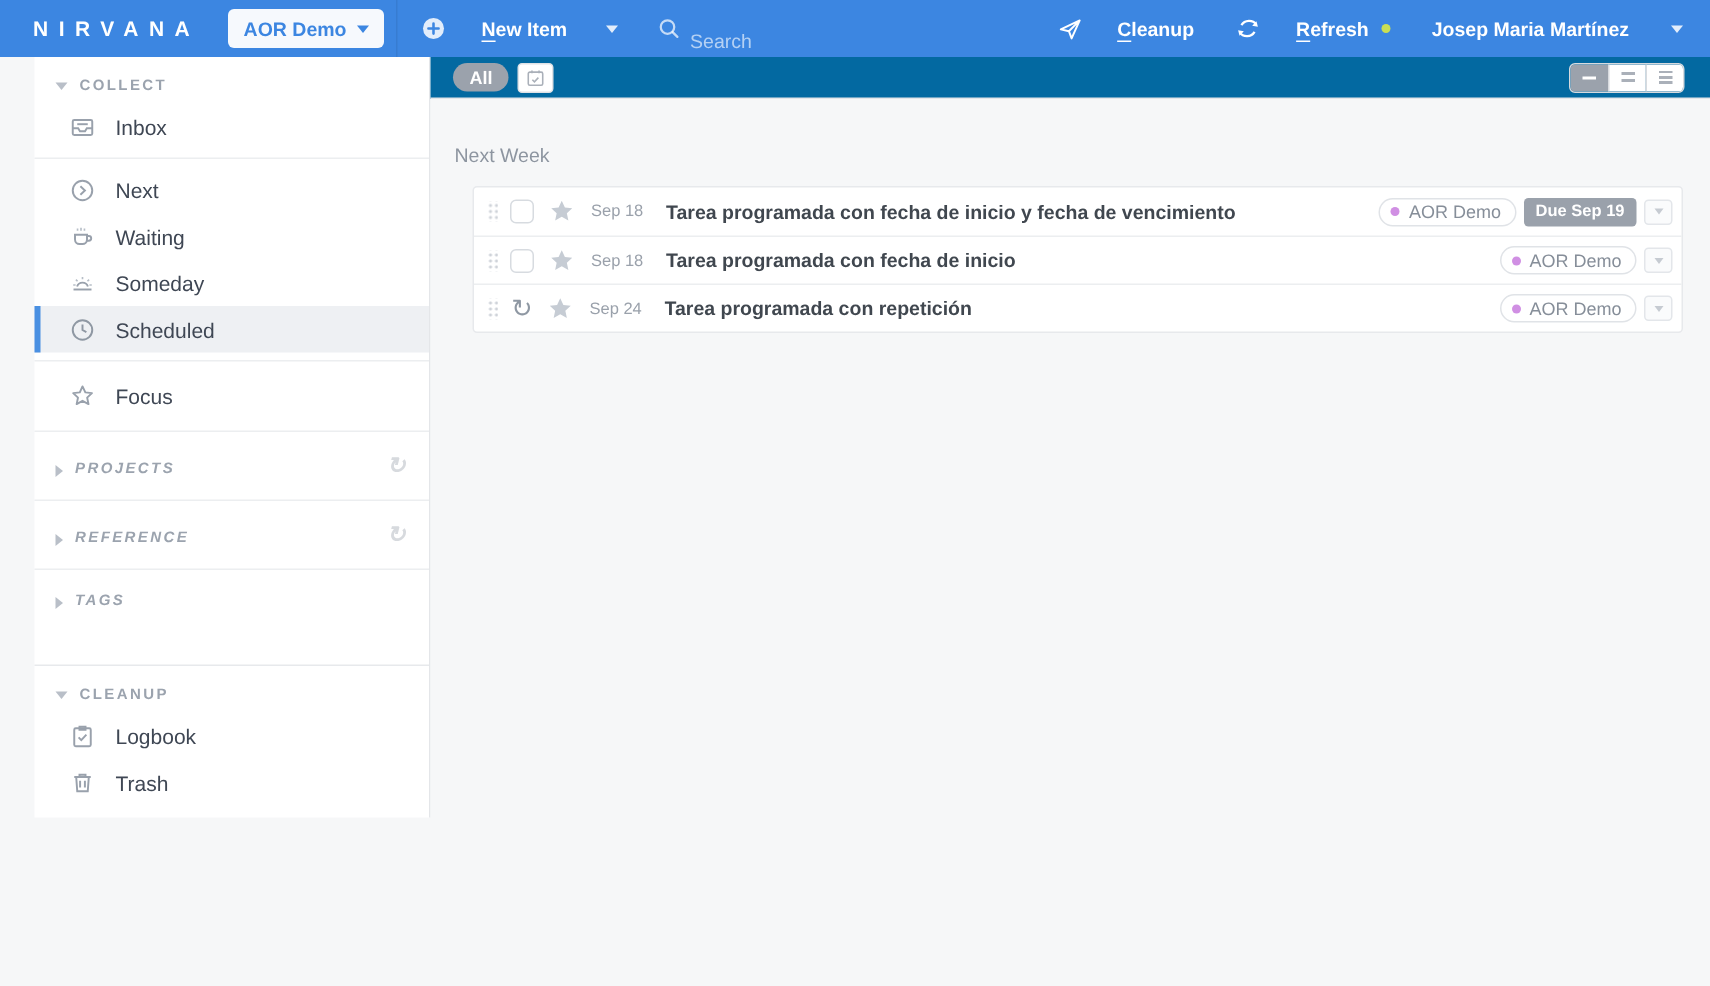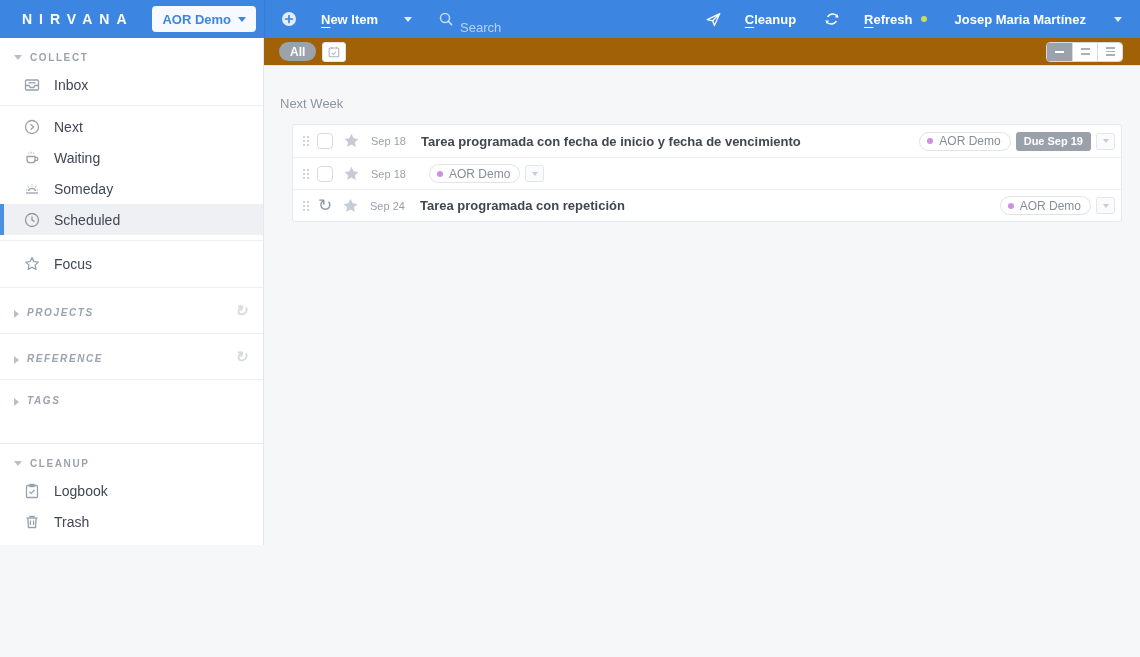--- a/index.html
+++ b/index.html
@@ -20,39 +20,39 @@
   .search-wrap { display:flex; align-items:center; gap:6px; flex:1; }
   .search-input { background:transparent; border:none; outline:none; color:#fff; font-size:13px; font-family:inherit; width:220px;margin-top:16px; }
   .search-input::placeholder { color:rgba(255,255,255,.62); }
   .tb-right { display:flex; align-items:center; gap:28px; }
   .refresh-dot { width:6px; height:6px; border-radius:50%; background:#c9df53; margin-left:-20px; }
   .user-menu .caret { border-top-color:rgba(255,255,255,.85); margin-left:4px; }
   .icon16 { width:16px; height:16px; display:block; }
   .icon18 { width:18px; height:18px; display:block; }
 
   
-  .shell { display:flex; height:507px; }
+  .shell { display:flex; height:507px;padding-left:23px; }
 
   
   .sidebar { width:264px; flex:0 0 264px; background:#fff; border-right:1px solid #e4e6e9; display:flex; flex-direction:column; padding-top:6px; }
   .sec-header { display:flex; align-items:center; gap:8px; padding:8px 16px 6px 14px; font-size:10px; font-weight:700; letter-spacing:1.6px; color:#9ba3ae; cursor:pointer; }
   .tri-down { width:0; height:0; border-left:4px solid transparent; border-right:4px solid transparent; border-top:5px solid #b9bfc8; }
   .tri-right { width:0; height:0; border-top:4px solid transparent; border-bottom:4px solid transparent; border-left:5px solid #b9bfc8; }
   .side-item { display:flex; align-items:center; gap:13px; height:31px; padding-left:19px; font-size:14px; color:#3f4754; cursor:pointer; border-left:4px solid transparent; }
   .side-item.selected { background:#eef0f3; border-left-color:#4a90e2; }
   .side-item .sicon { width:18px; height:18px; flex:0 0 18px; color:#99a1ac; display:flex; align-items:center; justify-content:center; }
   .divider { height:1px; background:#eceef0; margin:5px 0; }
   .sec-row { display:flex; align-items:flex-end; gap:8px; padding:10px 14px; font-size:10px; font-weight:700; letter-spacing:1.6px; color:#9ba3ae; cursor:pointer;font-style:italic; }
   .sec-row .cycle { margin-left:auto; color:#d7dade; font-size:15px; font-weight:700; line-height:1; }
   .side-spacer { flex:1; }
   .side-bottom { border-top:1px solid #e7e9ec; padding:6px 0 8px; }
 
   
   .main { flex:1; display:flex; flex-direction:column; background:#f6f7f8; }
-  .filterbar { height:28px; background:#a16207; border-bottom:1px solid #e4e6e9; display:flex; align-items:center; padding:0 17px 0 15px; }
+  .filterbar { height:28px; background:#0369a1; border-bottom:1px solid #e4e6e9; display:flex; align-items:center; padding:0 17px 0 15px; }
   .pill-all { background:#9ba2ac; color:#fff; border:none; font-size:12px; font-weight:700; border-radius:10px; height:19px; padding:0 11px; cursor:pointer; font-family:inherit; }
   .cal-btn { margin-left:6px; width:24px; height:20px; background:#fff; border:1px solid #dfe2e6; border-radius:3px; display:flex; align-items:center; justify-content:center; cursor:pointer; color:#aab0b9; }
   .seg { margin-left:auto; display:flex; border:1px solid #d7dade; border-radius:4px; overflow:hidden; }
   .seg button { width:25px; height:18px; border:none; background:#fff; display:flex; align-items:center; justify-content:center; cursor:pointer; border-left:1px solid #d7dade; }
   .seg button:first-child { border-left:none; }
   .seg button.sel { background:#9ba2ac; }
   .glyph-lines { width:9px; }
   .gl1 { height:2px; background:#fff; }
   .gl2 { height:7px; background:repeating-linear-gradient(to bottom,#aab0b9 0 1.8px,transparent 1.8px 5px); }
   .gl3 { height:9px; background:repeating-linear-gradient(to bottom,#aab0b9 0 1.8px,transparent 1.8px 3.6px); }
@@ -309,20 +309,21 @@
             </span>
         </div>
 
         <div class="task-row">
           <span class="drag"></span>
           <span class="cbx"></span>
           <svg class="star" viewBox="0 0 17 16">
               <path d="M8.5 0.8l2.1 4.5 4.9.6-3.6 3.3 1 4.8-4.4-2.5-4.4 2.5 1-4.8L1.5 5.9l4.9-.6z" fill="#c6ccd4"></path>
             </svg>
           <span class="tdate">Sep 18</span>
+          <span class="ttitle">Tarea programada con fecha de inicio</span>
           <span class="tag-pill">
             <span class="tag-dot"></span>
             <span>AOR Demo</span>
           </span>
           <span class="row-caret">
               <span class="caret"></span>
             </span>
         </div>
 
         <div class="task-row">

